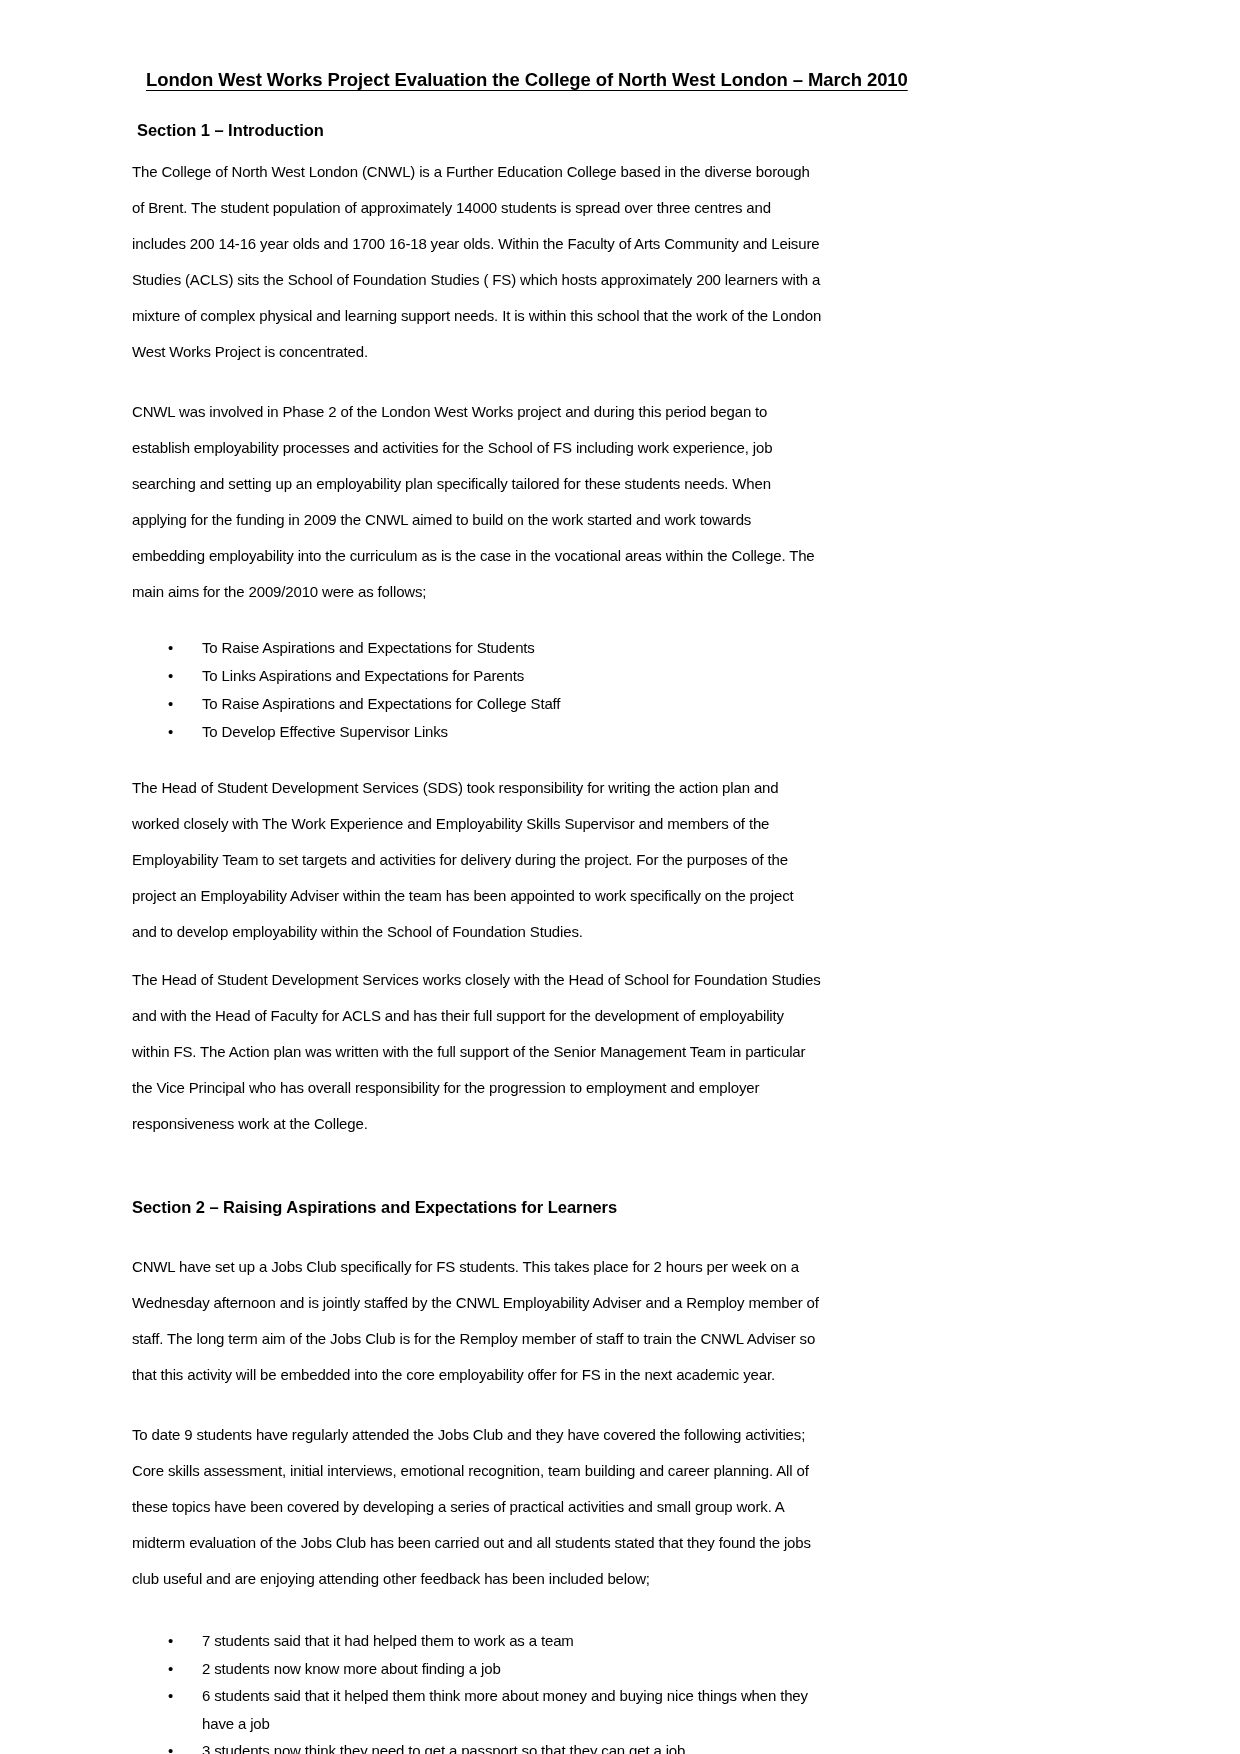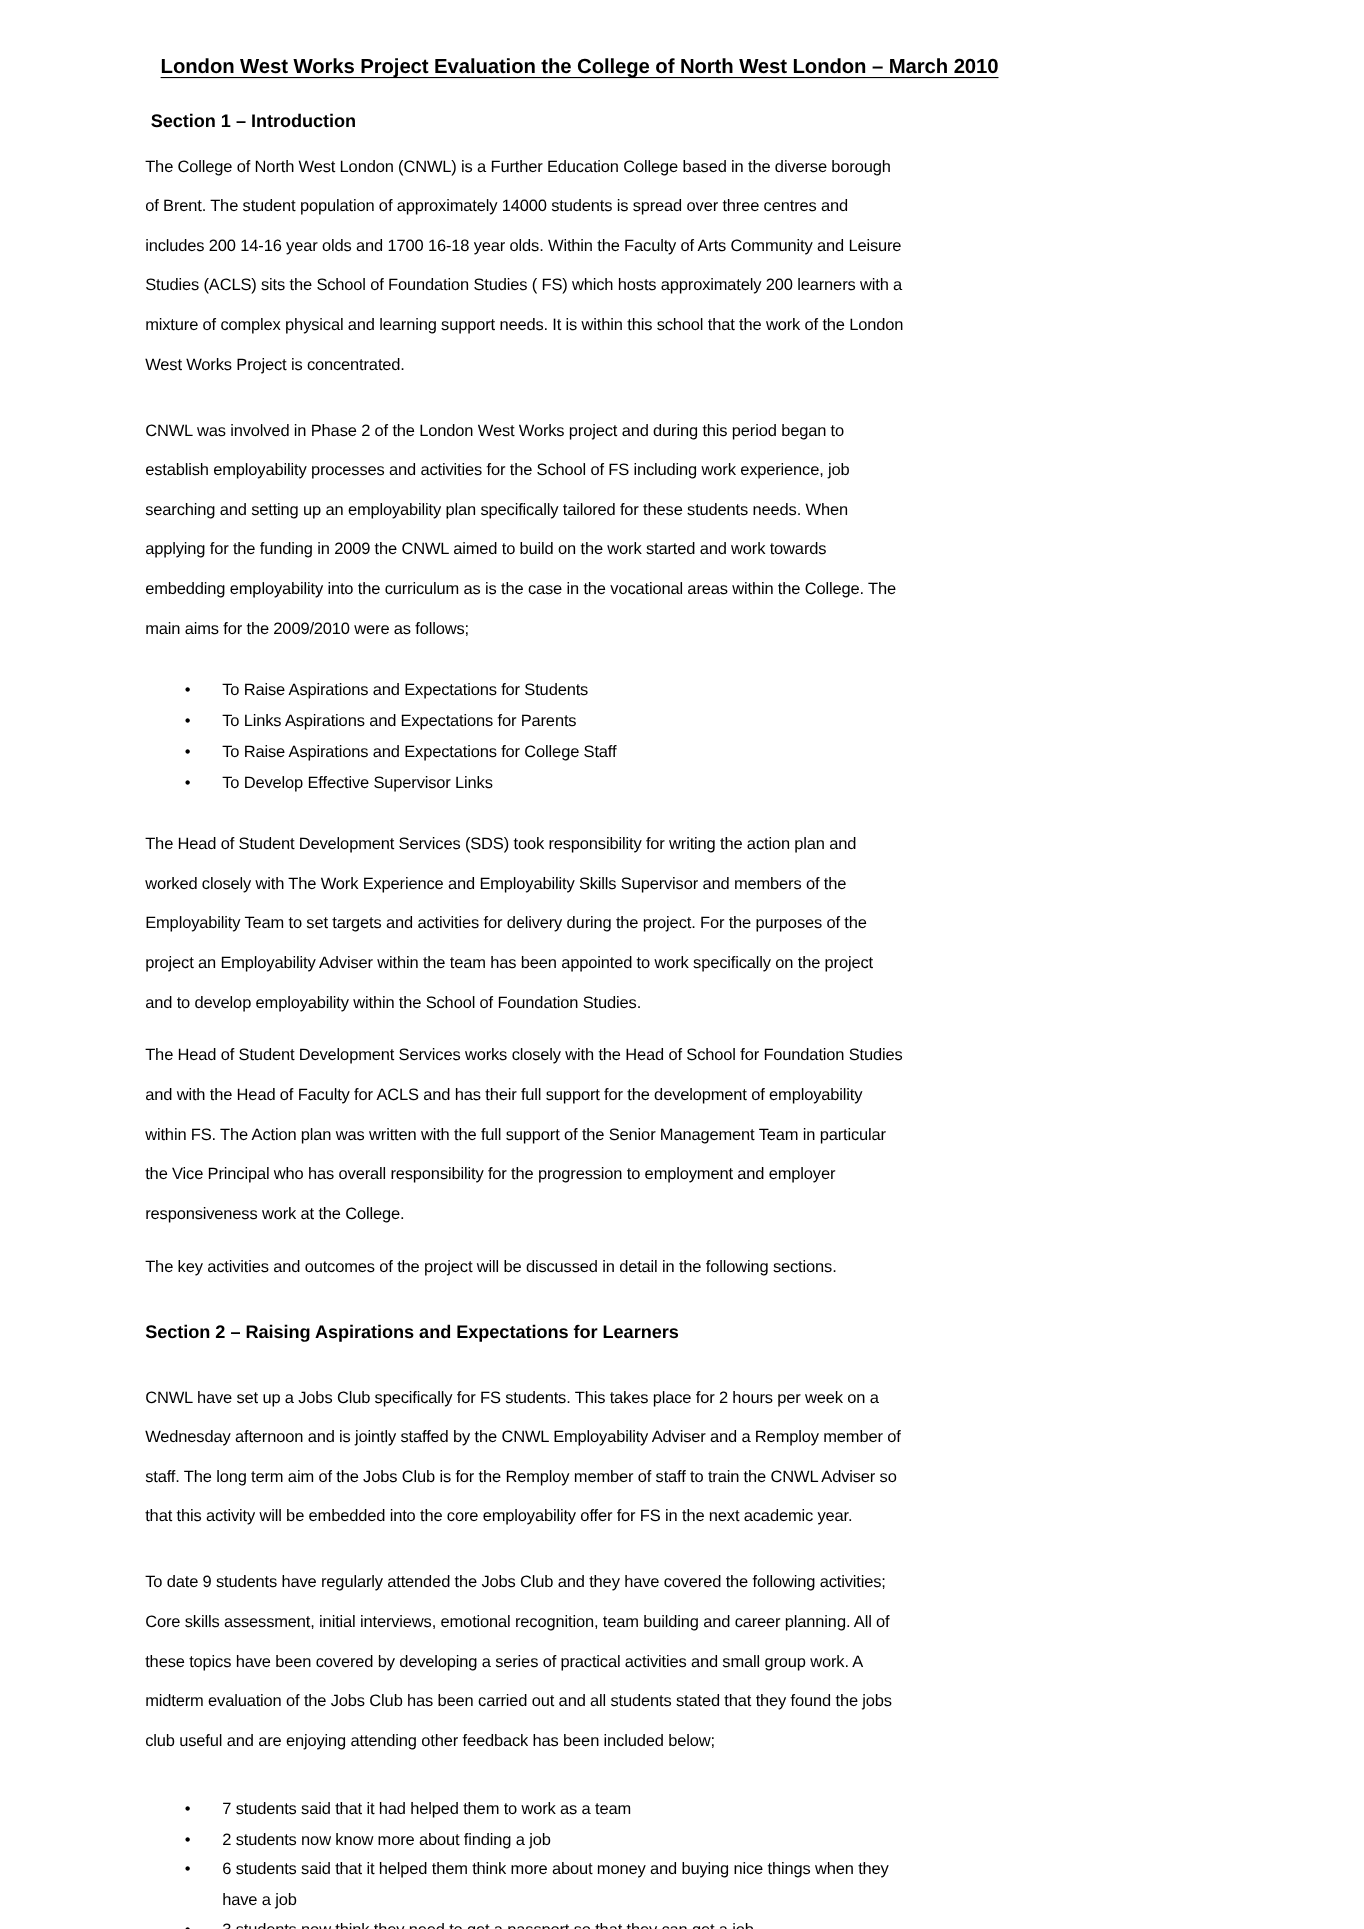--- a/index.html
+++ b/index.html
@@ -14,41 +14,41 @@
     height: 1754px;
     font-family: "Liberation Sans", sans-serif;
     color: #000000;
     -webkit-font-smoothing: antialiased;
   }
   .page {
     position: relative;
     width: 1072px;
     height: 1754px;
     background: #ffffff;
-    padding: 48px 250px 0 132px;
+    padding: 68px 250px 0 132px;
   }
   .doc-title {
     font-size: 18.5px;
     font-weight: bold;
     text-decoration: underline;
     text-underline-offset: 4px;
     letter-spacing: -0.1px;
     margin: 0 0 0 14px;
     line-height: 1.35;
     white-space: nowrap;
   }
   .section-heading {
     font-size: 16.5px;
     font-weight: bold;
     margin: 0;
     line-height: 1.4;
     letter-spacing: -0.05px;
   }
   .sec1-heading { margin-top: 26px; padding-left: 5px; }
-  .sec2-heading { margin-top: 0; }
+  .sec2-heading { margin-top: 12px; }
 
   p.body {
     font-size: 15px;
     line-height: 36px;
     margin: 0;
     text-align: left;
     letter-spacing: -0.15px;
   }
   .gap-24 { height: 24px; }
   .gap-30 { height: 30px; }
@@ -118,21 +118,20 @@
   <div class="gap-24"></div>
 
   <p class="body">The Head of Student Development Services (SDS) took responsibility for writing the action plan and worked closely with The Work Experience and Employability Skills Supervisor and members of the Employability Team to set targets and activities for delivery during the project. For the purposes of the project an Employability Adviser within the team has been appointed to work specifically on the project and to develop employability within the School of Foundation Studies.</p>
 
   <div class="gap-12"></div>
 
   <p class="body">The Head of Student Development Services works closely with the Head of School for Foundation Studies and with the Head of Faculty for ACLS and has their full support for the development of employability within FS. The Action plan was written with the full support of the Senior Management Team in particular the Vice Principal who has overall responsibility for the progression to employment and employer responsiveness work at the College.</p>
 
   <div class="gap-12"></div>
 
-  <p class="body">The key activities and outcomes of the project will be discussed in detail in the following sections.</p>
 
   <div class="gap-30"></div>
 
   <h2 class="section-heading sec2-heading">Section 2 – Raising Aspirations and Expectations for Learners</h2>
 
   <div class="gap-30"></div>
 
   <p class="body">CNWL have set up a Jobs Club specifically for FS students. This takes place for 2 hours per week on a Wednesday afternoon and is jointly staffed by the CNWL Employability Adviser and a Remploy member of staff. The long term aim of the Jobs Club is for the Remploy member of staff to train the CNWL Adviser so that this activity will be embedded into the core employability offer for FS in the next academic year.</p>
 
   <div class="gap-24"></div>

